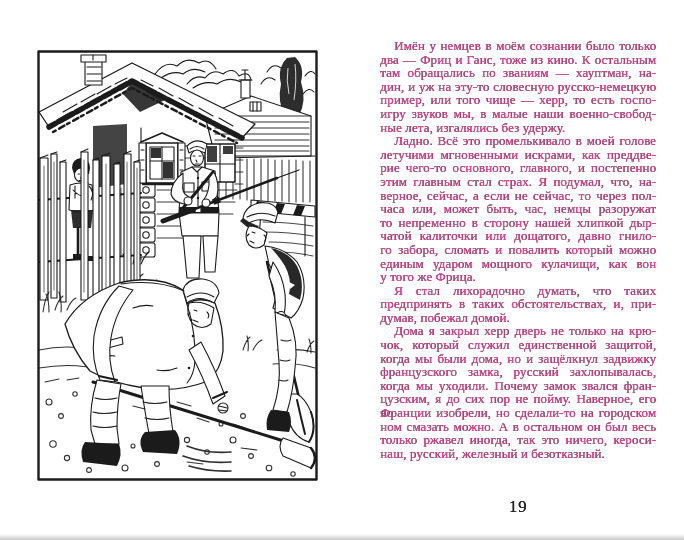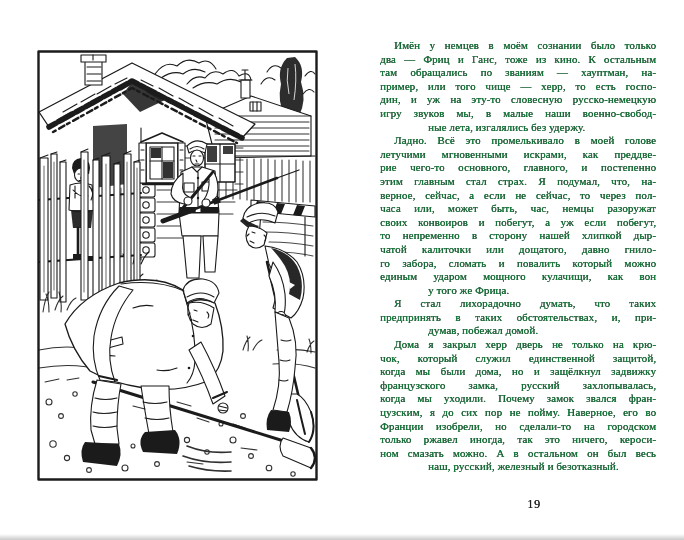--- a/index.html
+++ b/index.html
@@ -4,28 +4,28 @@
 <style>
   html,body{margin:0;padding:0;background:#ffffff;}
   body{width:684px;height:540px;position:relative;overflow:hidden;
        font-family:"Liberation Serif","DejaVu Serif",serif;}
   .spread{position:absolute;inset:0;background:#ffffff;}
   .illu-wrap{position:absolute;left:37px;top:50px;width:281px;height:431px;}
   .illu-wrap svg{display:block;width:100%;height:100%;}
   .ink{stroke:#1b1b1b;fill:none;stroke-width:1.1;stroke-linecap:round;stroke-linejoin:round;}
   .fillW{fill:#ffffff;stroke:#1b1b1b;stroke-width:1.1;stroke-linejoin:round;}
   .fillD{fill:#1b1b1b;stroke:none;}
-  .textcol{position:absolute;left:380px;top:39px;width:276px;color:#15803d;
-           font-size:11px;letter-spacing:0.1px;
+  .textcol{position:absolute;left:380px;top:39px;width:276px;color:#ec4899;
+           font-size:13px;letter-spacing:0.1px;
            text-shadow:0.25px 0 0 #141414;}
   .tl{height:13.6px;line-height:13.6px;text-align:justify;text-align-last:justify;overflow:visible;white-space:normal;}
   .tl.first{text-indent:14px;}
-  .tl.last{text-align:left;text-align-last:left;margin-left:48px;}
-  .pagenum{position:absolute;left:396px;top:497px;width:276px;text-align:center;
-           color:#222;font-size:12px;letter-spacing:0.8px;text-shadow:0.2px 0 0 #222;}
+  .tl.last{text-align:left;text-align-last:left;}
+  .pagenum{position:absolute;left:380px;top:497px;width:276px;text-align:center;
+           color:#222;font-size:17px;letter-spacing:0.8px;text-shadow:0.2px 0 0 #222;}
   .scan-shadow{position:absolute;left:0;bottom:0;width:684px;height:6px;
            background:linear-gradient(to bottom,#ffffff,#c9c9c9);}
 </style>
 </head>
 <body>
 
 <div class="spread">
 
   <div class="illu-wrap">
     <svg id="illu" viewBox="0 0 281 431" role="img" aria-label="Черно-белая книжная иллюстрация: двое пленных в кепи копают землю лопатами возле бревенчатой избы с соломенной крышей; позади стоит конвоир с винтовкой со штыком; слева из-за дощатого забора выглядывает мальчик; на заднем плане дом, деревья и полосатый шлагбаум.">
@@ -245,54 +245,53 @@
         <path class="ink" d="M6 262 q2 -14 6 -20 M12 262 q0 -12 -3 -18 M18 260 q3 -10 8 -14 M24 262 q1 -12 -2 -20 M30 260 q4 -10 9 -12 M206 300 q3 -10 7 -13 M211 301 q1 -9 -1 -15 M216 300 q4 -8 9 -10 M270 302 q3 -9 7 -11 M274 303 q0 -9 -2 -14"></path>
       </g>
     </svg>
   </div>
 
   <div class="textcol">
     <div class="para">
       <div class="tl first">Имён у немцев в моём сознании было только</div>
       <div class="tl">два — Фриц и Ганс, тоже из кино. К остальным</div>
       <div class="tl">там обращались по званиям — хауптман, на-</div>
+      <div class="tl">дин, и уж на эту-то словесную русско-немецкую</div>
       <div class="tl">пример, или того чище — херр, то есть госпо-</div>
-      <div class="tl">дин, и уж на эту-то словесную русско-немецкую</div>
       <div class="tl">игру звуков мы, в малые наши военно-свобод-</div>
       <div class="tl last">ные лета, изгалялись без удержу.</div>
     </div>
     <div class="para">
       <div class="tl first">Ладно. Всё это промелькивало в моей голове</div>
       <div class="tl">летучими мгновенными искрами, как преддве-</div>
       <div class="tl">рие чего-то основного, главного, и постепенно</div>
       <div class="tl">этим главным стал страх. Я подумал, что, на-</div>
       <div class="tl">верное, сейчас, а если не сейчас, то через пол-</div>
       <div class="tl">часа или, может быть, час, немцы разоружат</div>
-      <div class="tl">своих конвоиров и побегут, а уж если побегут,</div>
       <div class="tl">то непременно в сторону нашей хлипкой дыр-</div>
       <div class="tl">чатой калиточки или дощатого, давно гнило-</div>
       <div class="tl">го забора, сломать и повалить который можно</div>
       <div class="tl">единым ударом мощного кулачищи, как вон</div>
       <div class="tl last">у того же Фрица.</div>
     </div>
     <div class="para">
       <div class="tl first">Я стал лихорадочно думать, что таких</div>
       <div class="tl">предпринять в таких обстоятельствах, и, при-</div>
       <div class="tl last">думав, побежал домой.</div>
     </div>
     <div class="para">
       <div class="tl first">Дома я закрыл херр дверь не только на крю-</div>
       <div class="tl">чок, который служил единственной защитой,</div>
       <div class="tl">когда мы были дома, но и защёлкнул задвижку</div>
       <div class="tl">французского замка, русский захлопывалась,</div>
       <div class="tl">когда мы уходили. Почему замок звался фран-</div>
       <div class="tl">цузским, я до сих пор не пойму. Наверное, его во</div>
       <div class="tl">Франции изобрели, но сделали-то на городском</div>
+      <div class="tl">ном смазать можно. А в остальном он был весь</div>
       <div class="tl">только ржавел иногда, так это ничего, кероси-</div>
-      <div class="tl">ном смазать можно. А в остальном он был весь</div>
       <div class="tl last">наш, русский, железный и безотказный.</div>
     </div>
   </div>
 
   <div class="pagenum">19</div>
 
   <div class="scan-shadow"></div>
 </div>
 
 </body></html>

